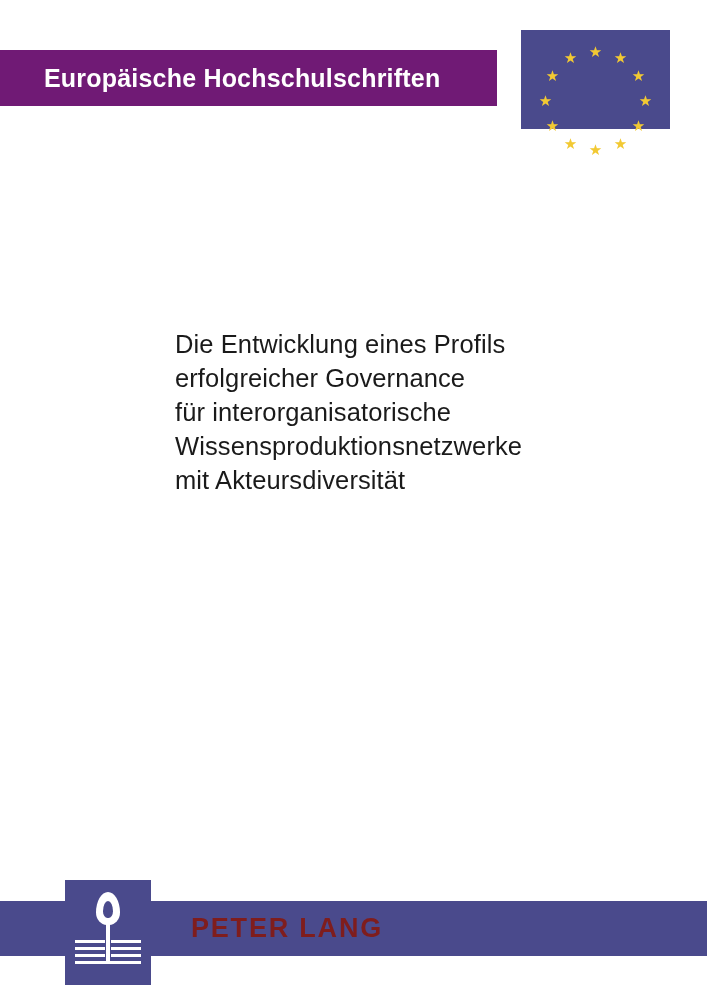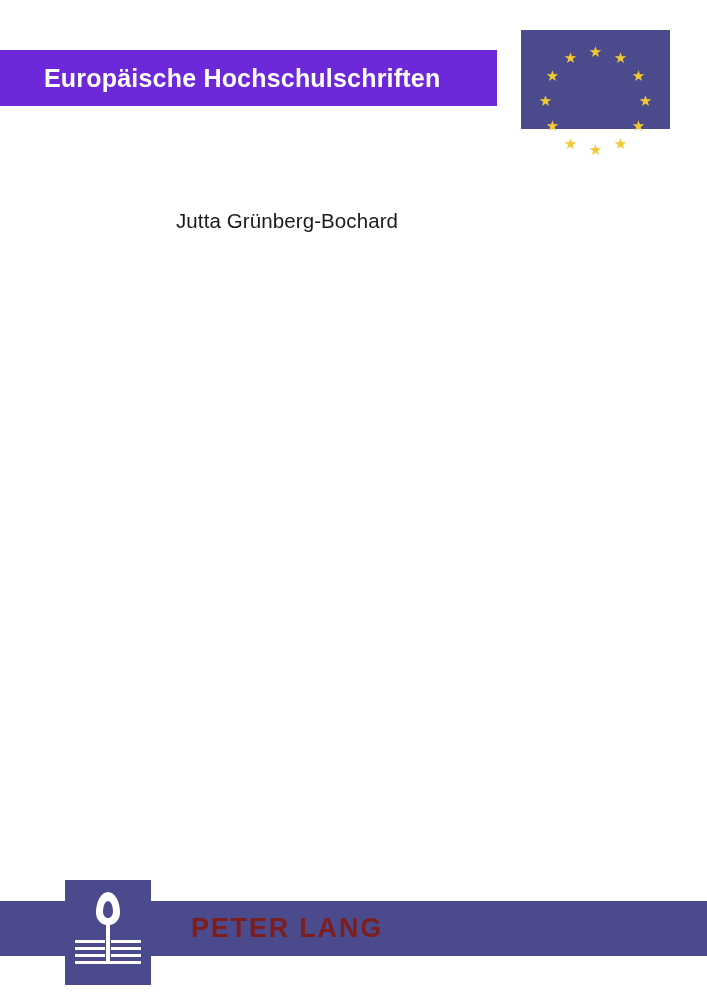--- a/index.html
+++ b/index.html
@@ -23,21 +23,21 @@
     background: #ffffff;
   }
 
   
   .series-bar {
     position: absolute;
     left: 0;
     top: 50px;
     width: 497px;
     height: 56px;
-    background: #6d28d9;
+    background: #701a75;
     display: flex;
     align-items: center;
   }
   .series-bar .series-title {
     color: #ffffff;
     font-size: 25px;
     font-weight: bold;
     letter-spacing: 0.2px;
     padding-left: 44px;
     white-space: nowrap;
@@ -187,22 +187,28 @@
     <span class="star" style="left:110px; top:88px;">★</span>
     <span class="star" style="left:92px; top:106px;">★</span>
     <span class="star" style="left:67px; top:112px;">★</span>
     <span class="star" style="left:42px; top:106px;">★</span>
     <span class="star" style="left:24px; top:88px;">★</span>
     <span class="star" style="left:17px; top:63px;">★</span>
     <span class="star" style="left:24px; top:38px;">★</span>
     <span class="star" style="left:42px; top:20px;">★</span>
   </div>
 
-  <div class="author">Jutta Grünberg-Bochard</div>
-
+
+  <div class="title">
+    <span class="line">Die Entwicklung eines Profils</span>
+    <span class="line">erfolgreicher Governance</span>
+    <span class="line">für interorganisatorische</span>
+    <span class="line">Wissensproduktionsnetzwerke</span>
+    <span class="line">mit Akteursdiversität</span>
+  </div>
 
   <div class="left-strip"></div>
   <div class="publisher-bar"></div>
 
   <div class="logo-box">
     <div class="logo-mark">
       <div class="logo-flame"></div>
       <div class="logo-stem"></div>
       <div class="logo-book">
         <div class="pg" style="left:0px;  top:4px;  width:30px;"></div>

